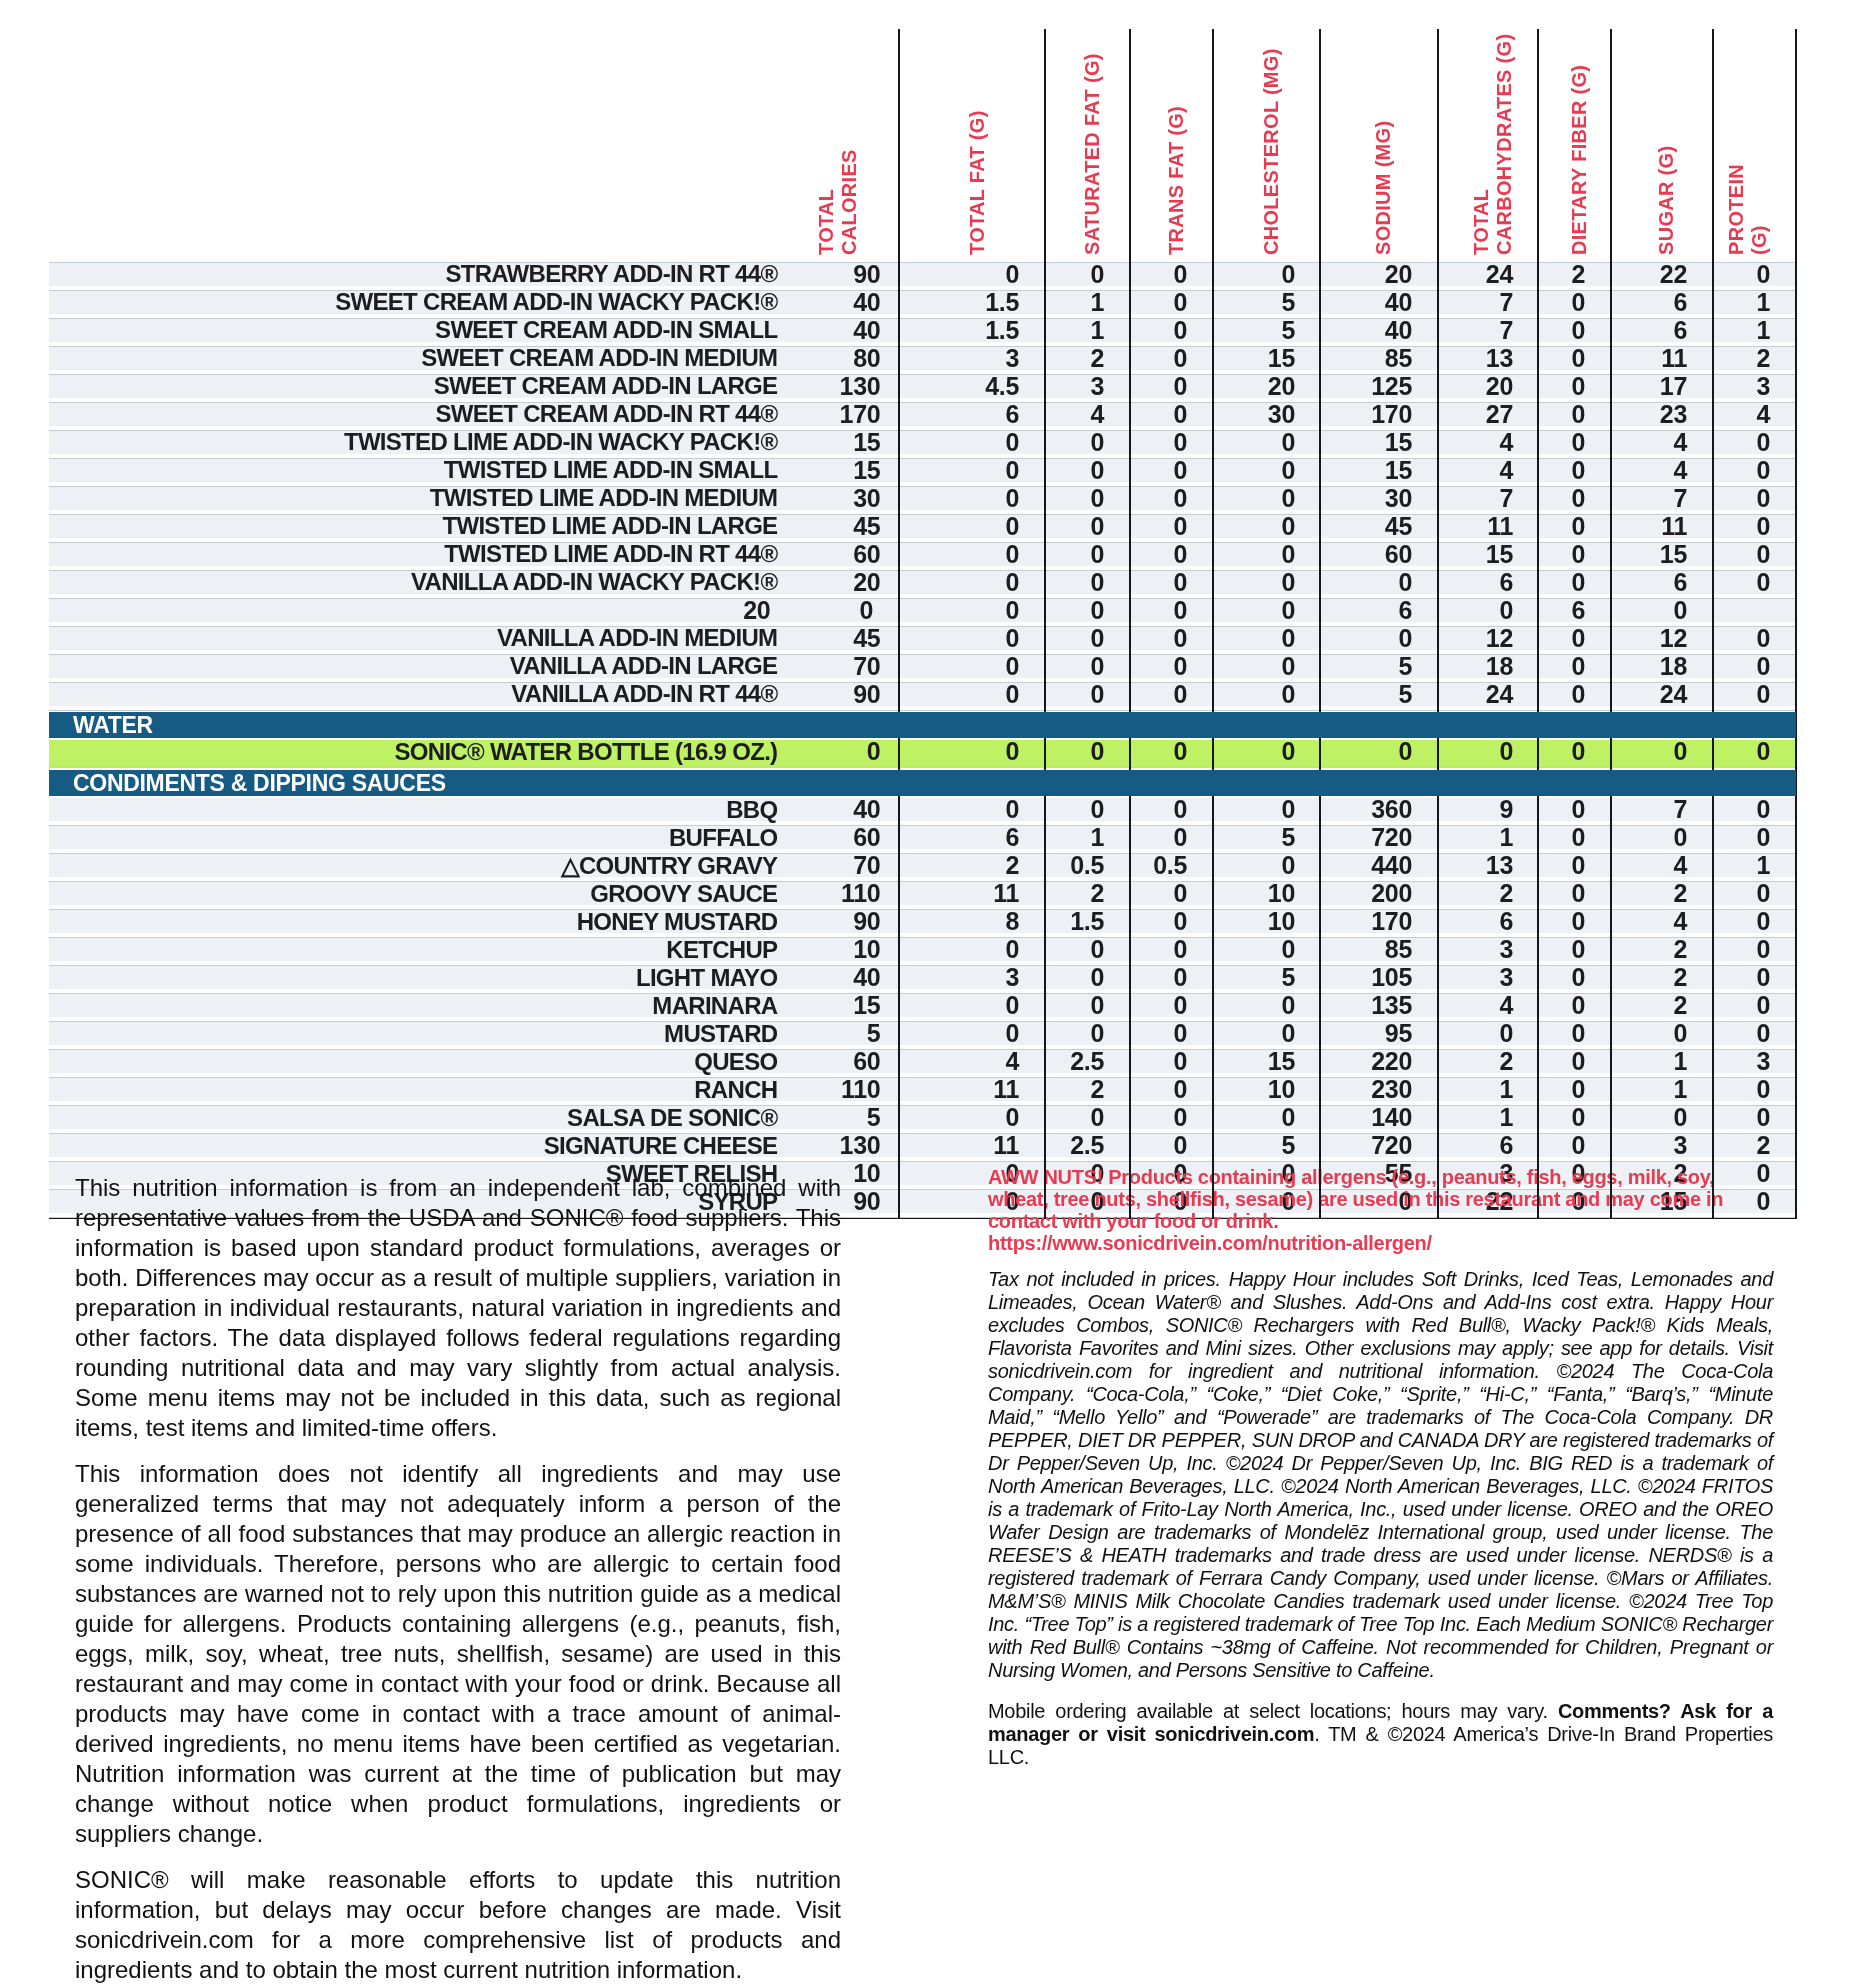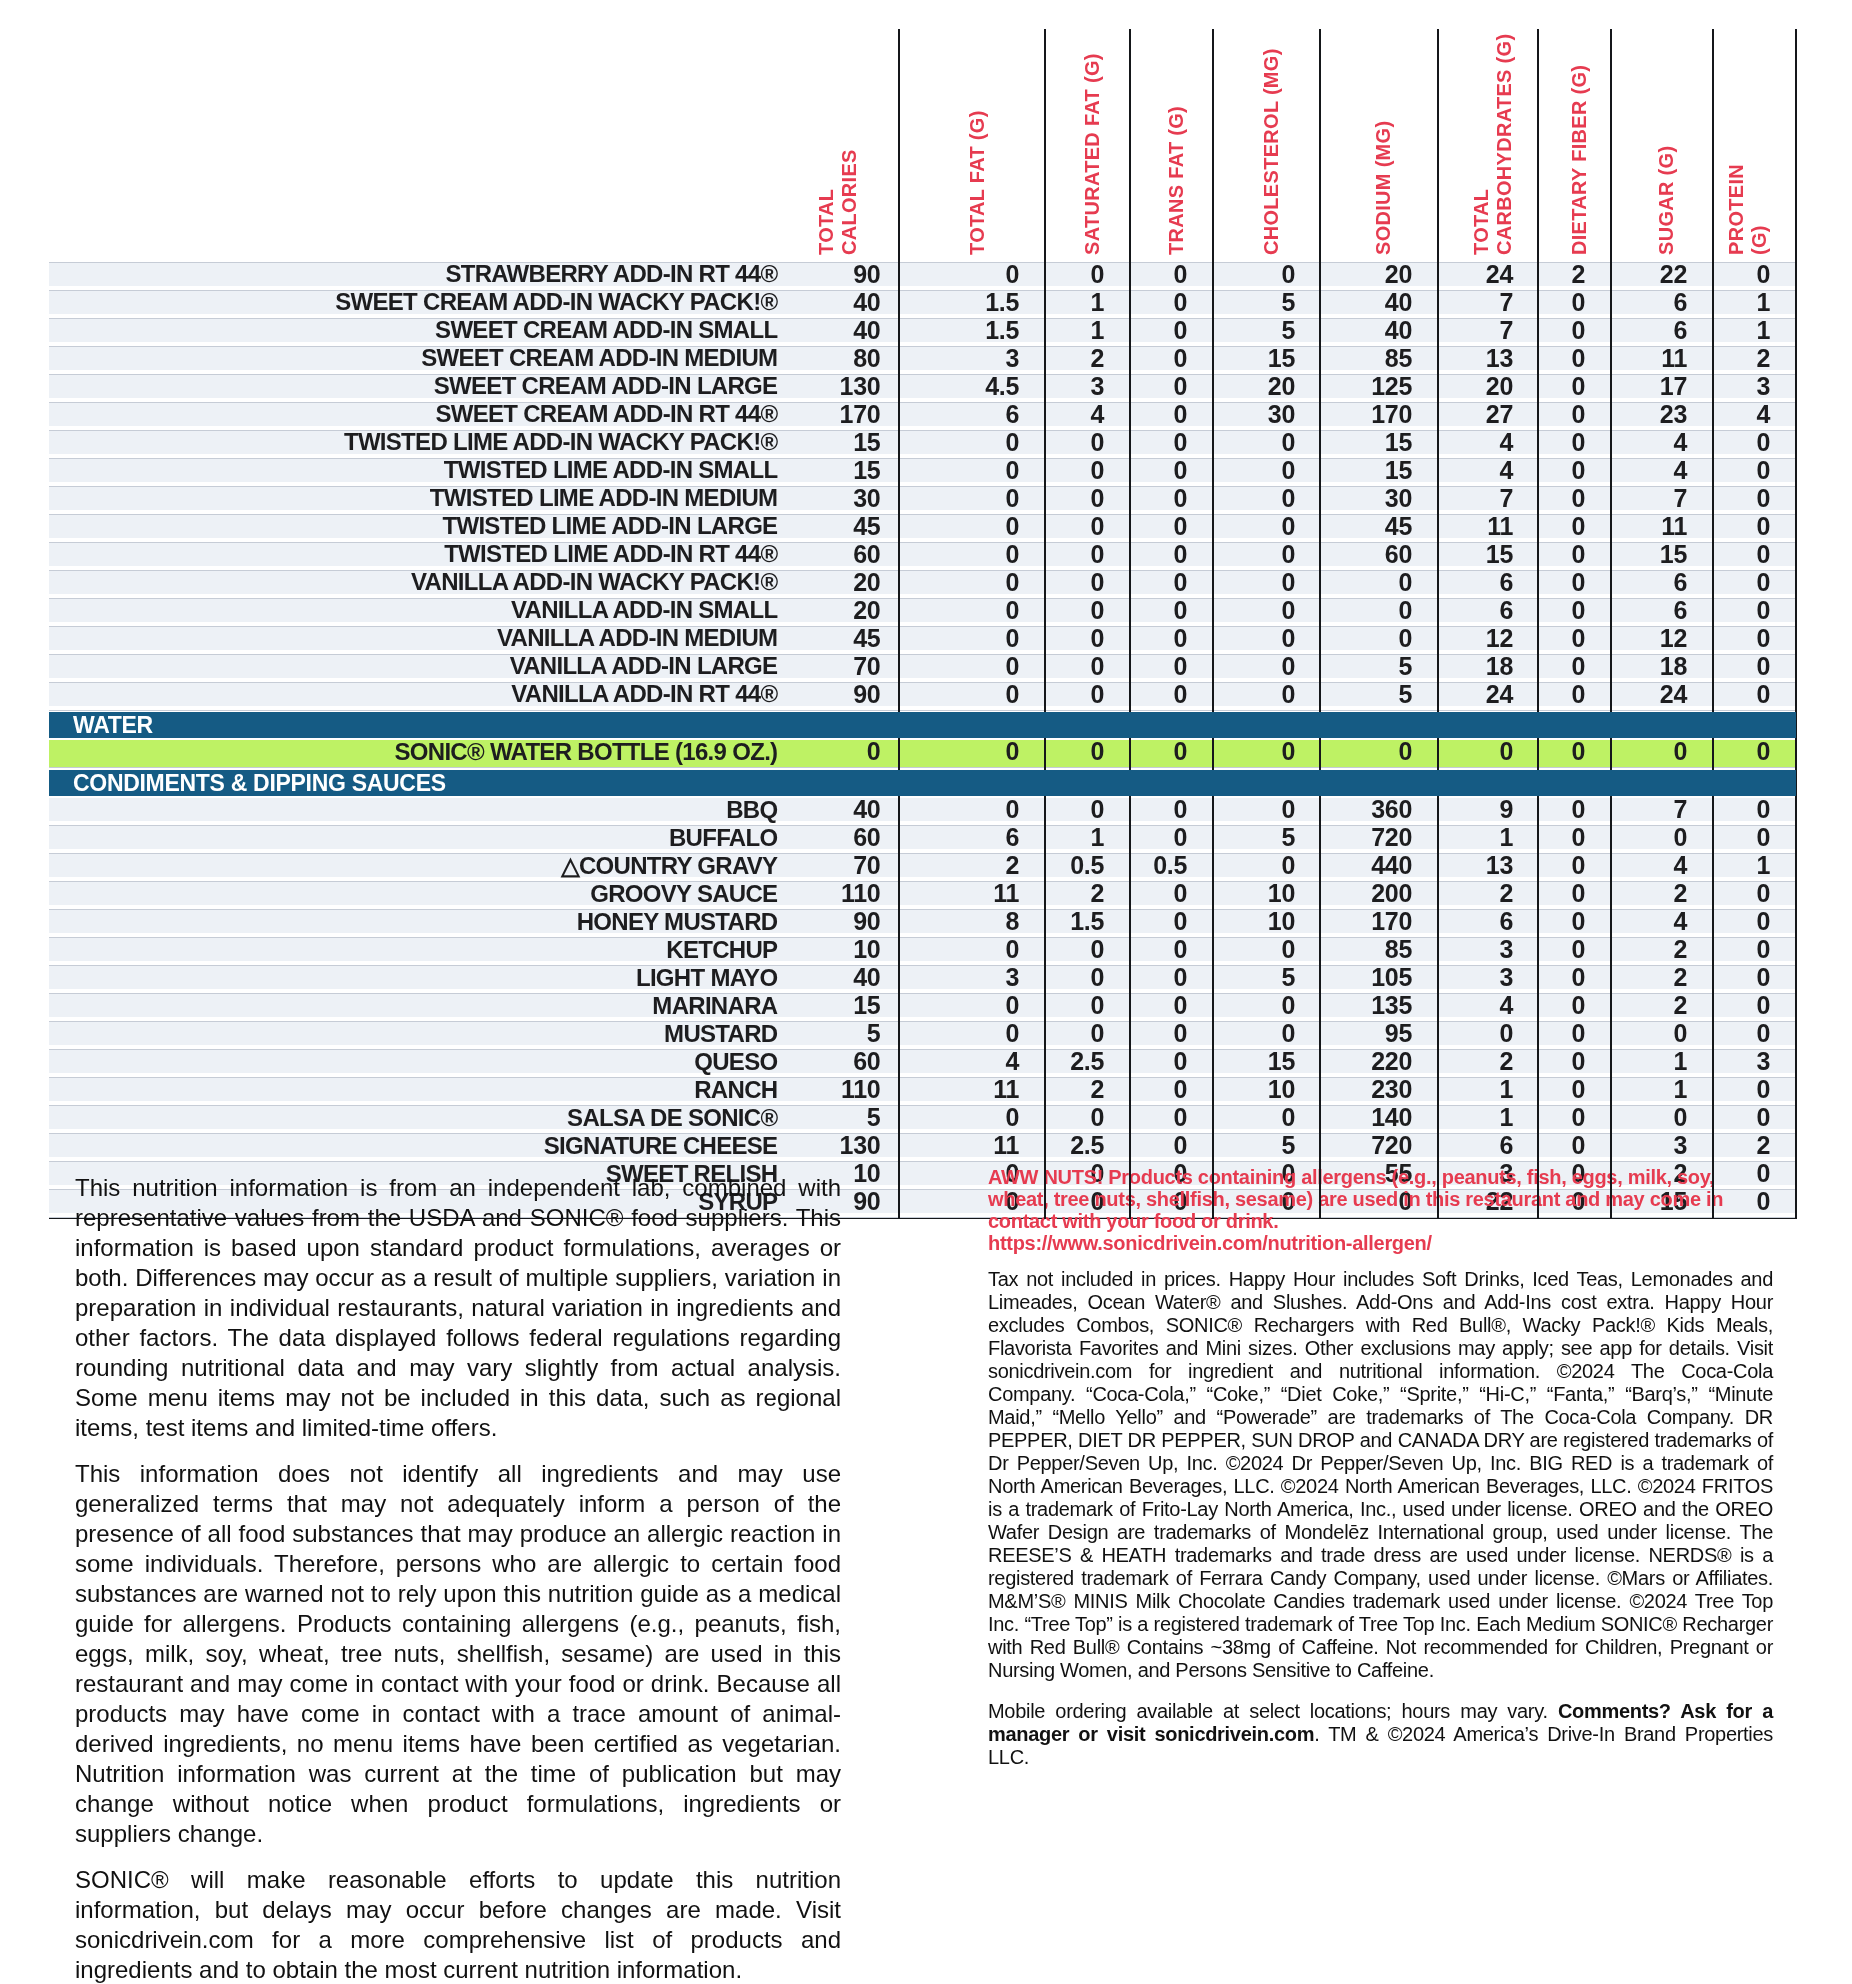--- a/index.html
+++ b/index.html
@@ -49,21 +49,21 @@
     position:absolute; left:75px; top:1173px; width:766px;
     font-size:24px; line-height:30px; text-align:justify; color:#111;
   }
   .foot-left p { margin-bottom:16px; }
   .foot-right {
     position:absolute; left:988px; top:1166px; width:785px;
     font-size:20px; line-height:23px; text-align:justify; color:#111; letter-spacing:-0.3px;
   }
   .red-block { color:#e63b50; font-weight:700; line-height:22px; margin-bottom:14px; text-align:left; }
   .red-url { display:block; }
-  .legal-block { margin-bottom:17.6px; }
+  .legal-block { margin-bottom:17.6px;font-style:italic; }
   .mobile-block { }
   .b { font-weight:700; }
 </style>
 </head>
 <body>
 
 <div class="page">
 
   <div class="table-area">
     <div class="thead">
@@ -231,21 +231,20 @@
           <div class="cell cell-num">0</div>
           <div class="cell cell-num">0</div>
           <div class="cell cell-num">0</div>
           <div class="cell cell-num">0</div>
           <div class="cell cell-num">6</div>
           <div class="cell cell-num">0</div>
           <div class="cell cell-num">6</div>
           <div class="cell cell-num">0</div>
         </div>
         <div class="trow">
-          <div class="cell cell-label">VANILLA ADD-IN SMALL</div>
           <div class="cell cell-num cell-cal">20</div>
           <div class="cell cell-num">0</div>
           <div class="cell cell-num">0</div>
           <div class="cell cell-num">0</div>
           <div class="cell cell-num">0</div>
           <div class="cell cell-num">0</div>
           <div class="cell cell-num">6</div>
           <div class="cell cell-num">0</div>
           <div class="cell cell-num">6</div>
           <div class="cell cell-num">0</div>

